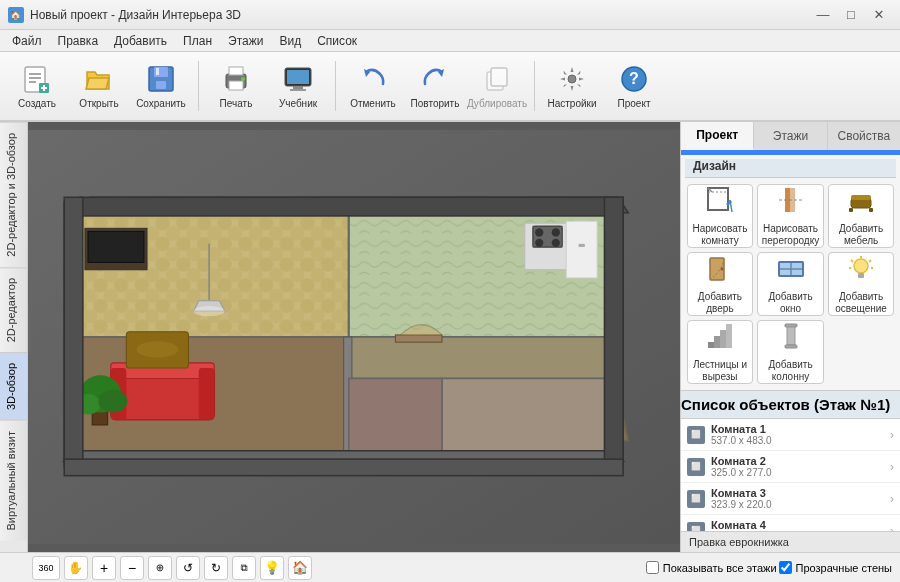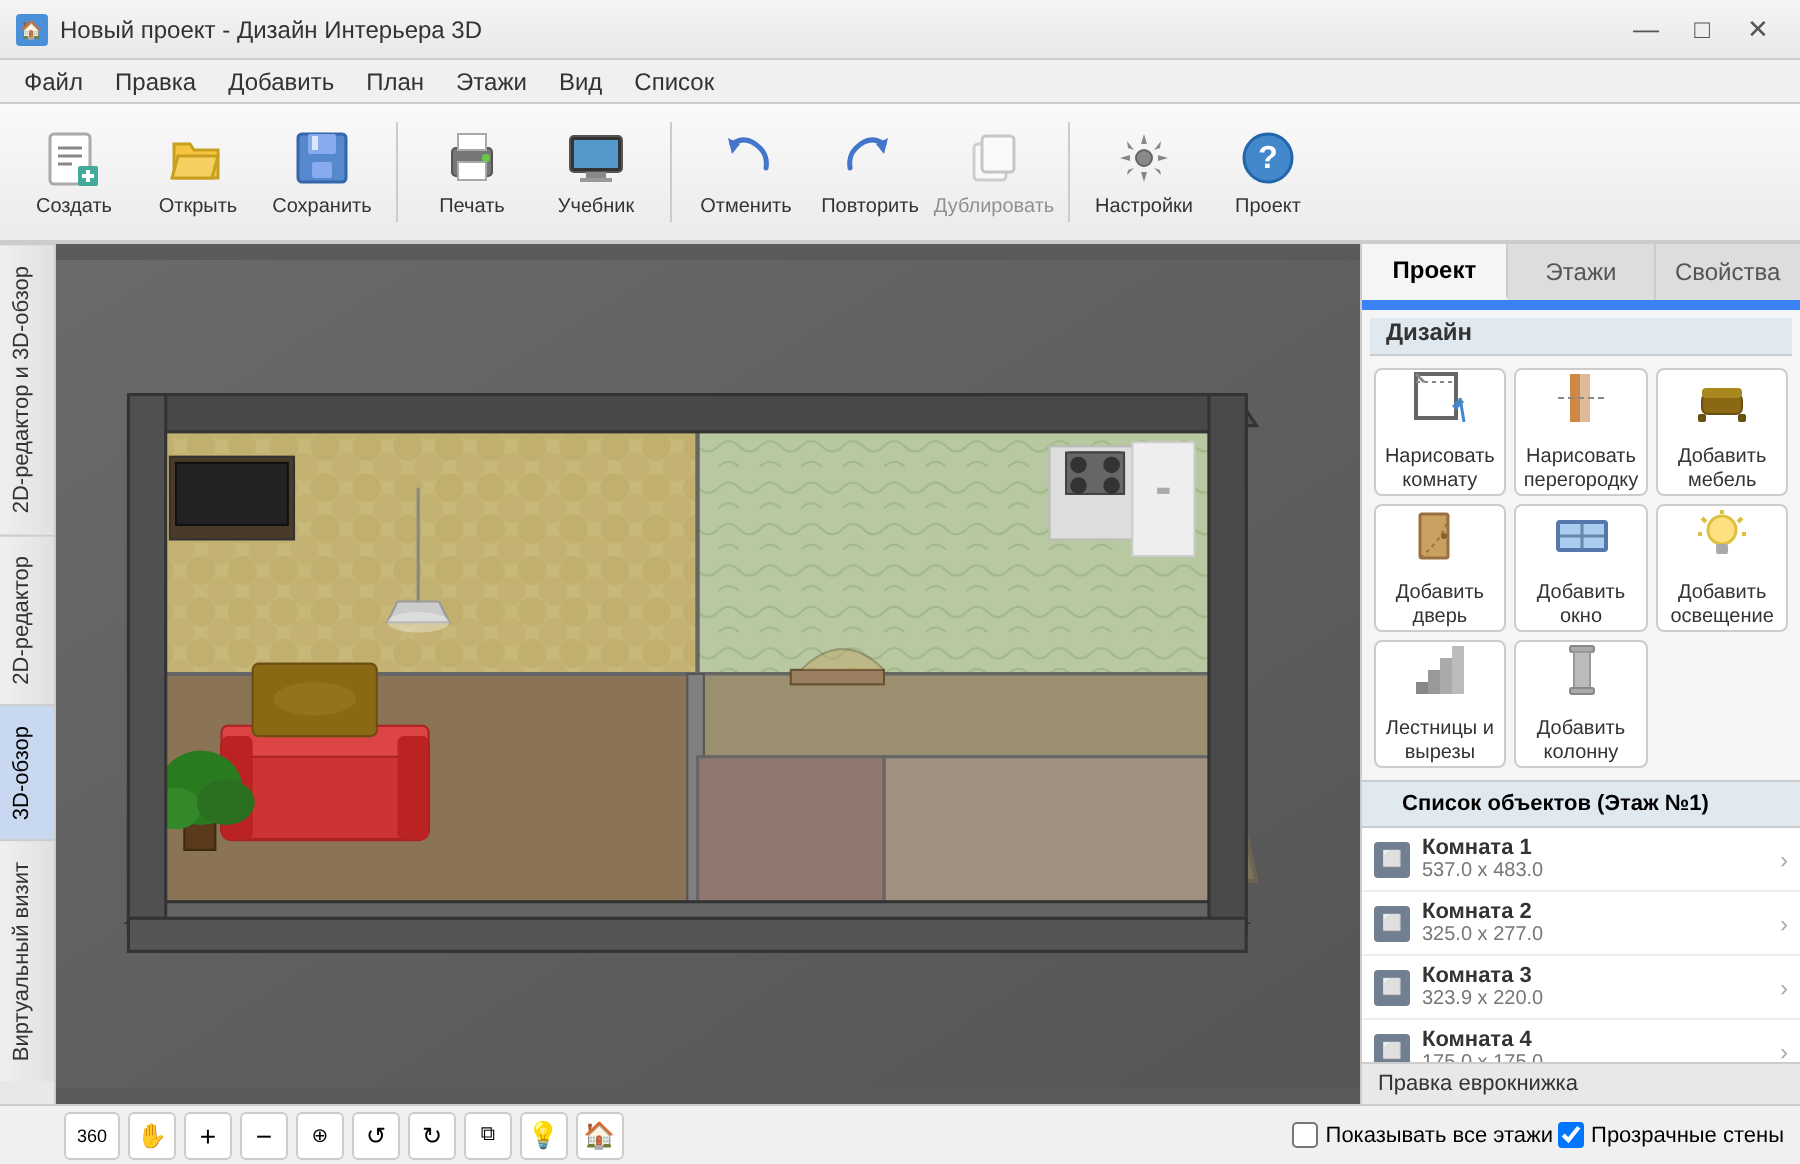--- a/index.html
+++ b/index.html
@@ -197,23 +197,23 @@
 
     
     .object-list-section {
       flex: 1;
       display: flex;
       flex-direction: column;
       border-top: 1px solid #ccc;
       overflow: hidden;
     }
     .object-list-header {
-      font-size: 11px;
+      font-size: 15px;
       font-weight: bold;
-      padding: 5px 20px;
+      padding: 5px 0;
       background: #e0e8f0;
       border-bottom: 1px solid #ccc;
     }
     .object-list {
       flex: 1;
       overflow-y: auto;
       background: white;
     }
     .object-item {
       display: flex;

